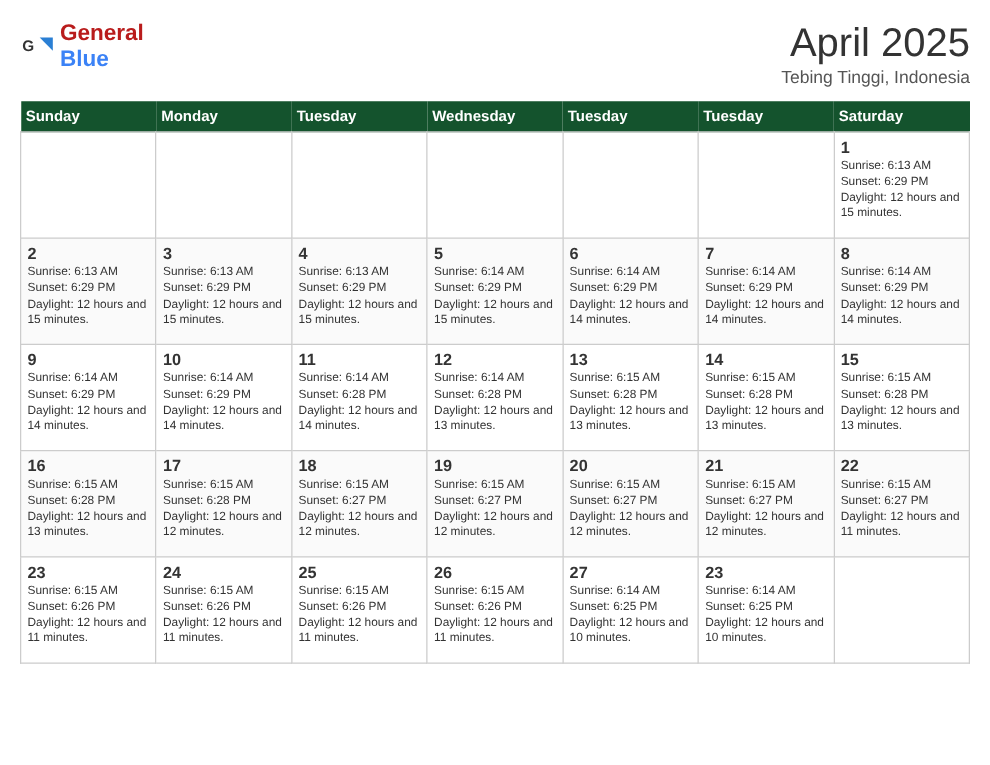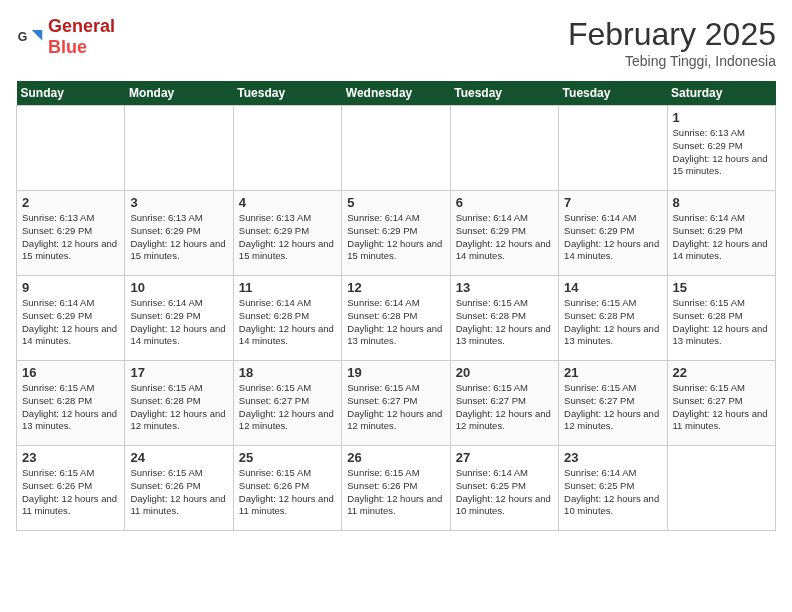--- a/index.html
+++ b/index.html
@@ -22,21 +22,21 @@
       gap: 4px;
     }
     .logo-text-general {
       font-size: 18px;
       font-weight: bold;
       color: #b91c1c;
     }
     .logo-text-blue {
       font-size: 18px;
       font-weight: bold;
-      color: #ef4444;
+      color: #3b82f6;
     }
     .logo-icon {
       width: 28px;
       height: 28px;
     }
     .title-area {
       text-align: right;
     }
     .month-year {
       font-size: 32px;
@@ -97,21 +97,21 @@
     <svg class="logo-icon" viewBox="0 0 32 32">
       <text x="2" y="20" font-size="14" font-weight="bold" fill="#333">G</text>
       <polygon points="18,8 30,8 30,20" fill="#2a7fd4"></polygon>
     </svg>
     <div>
       <span class="logo-text-general">General</span><br>
       <span class="logo-text-blue">Blue</span>
     </div>
   </div>
   <div class="title-area">
-    <div class="month-year">February 2025</div>
+    <div class="month-year">April 2025</div>
     <div class="location">Tebing Tinggi, Indonesia</div>
   </div>
 </div>
 
 <table>
   <thead>
     <tr>
     <th>Sunday</th>
         <th>Monday</th>
         <th>Tuesday</th>

